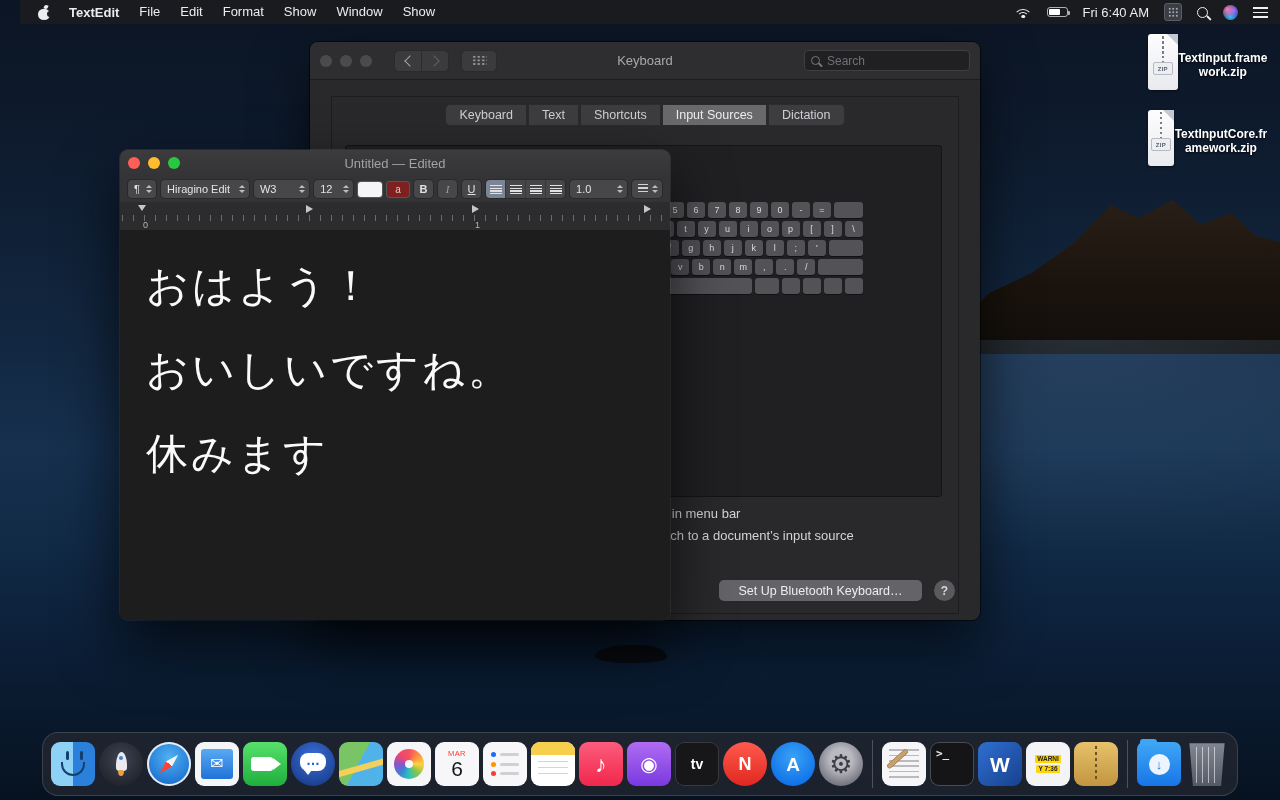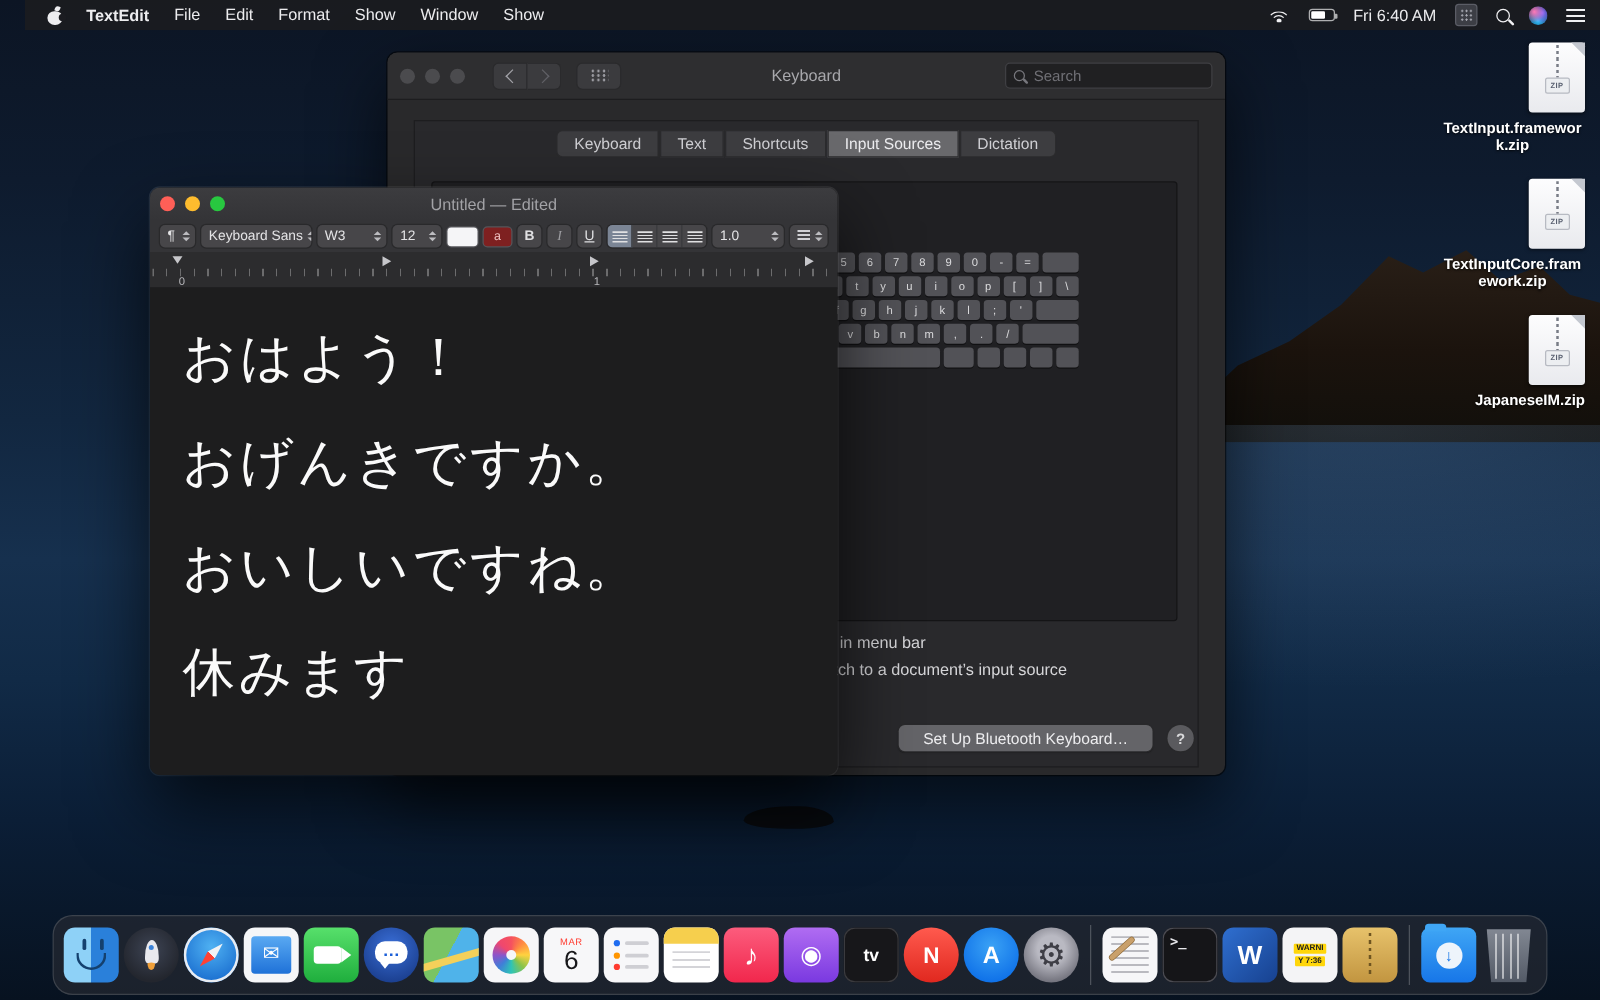--- a/index.html
+++ b/index.html
@@ -46,21 +46,21 @@
   .siri{width:15px;height:15px;border-radius:50%;display:inline-block;
     background:radial-gradient(circle at 30% 30%,#ff7ab8,transparent 58%),
                radial-gradient(circle at 72% 36%,#8a6bff,transparent 60%),
                radial-gradient(circle at 50% 78%,#2ec5ff,transparent 70%),#16345c;}
   .mlines{width:15px;height:11px;display:inline-block;
     background:repeating-linear-gradient(180deg,#f0f0f2 0 1.6px,transparent 1.6px 4.6px);}
 
   
   .desk-icons{position:absolute;top:34px;right:12px;width:120px;display:flex;flex-direction:column;
     align-items:center;gap:20px;z-index:1;}
-  .desk-item{display:flex;flex-direction:column;align-items:flex-end;width:120px;}
+  .desk-item{display:flex;align-items:center;width:120px;}
   .zip-icon{position:relative;width:45px;height:56px;background:linear-gradient(#fdfdfe,#e9eaee);border-radius:3px;
     box-shadow:0 1px 3px rgba(0,0,0,0.5);}
   .zip-fold{position:absolute;top:0;right:0;width:0;height:0;border-left:11px solid transparent;border-top:11px solid #c4c8d0;}
   .zip-line{position:absolute;left:50%;top:2px;height:26px;width:2px;margin-left:-1px;
     background:repeating-linear-gradient(180deg,#787c86 0 2.5px,transparent 2.5px 5px);}
   .zip-tag{position:absolute;left:50%;top:28px;transform:translateX(-50%);width:18px;height:11px;
     background:#eceef1;border:1px solid #b7bac2;border-radius:2px;font-size:6px;font-weight:bold;color:#596070;
     display:flex;align-items:center;justify-content:center;letter-spacing:0.3px;}
   .desk-label{margin-top:5px;font-size:12px;font-weight:600;color:#fff;text-align:center;line-height:14px;
     word-break:break-all;text-shadow:0 1px 2px rgba(0,0,0,0.85);max-width:116px;}
@@ -256,28 +256,20 @@
         <div class="desk-label">TextInput.framework.zip</div>
       </div>
       <div class="desk-item">
         <div class="zip-icon">
           <i class="zip-fold"></i>
           <i class="zip-line"></i>
           <span class="zip-tag">ZIP</span>
         </div>
         <div class="desk-label">TextInputCore.framework.zip</div>
       </div>
-      <div class="desk-item">
-        <div class="zip-icon">
-          <i class="zip-fold"></i>
-          <i class="zip-line"></i>
-          <span class="zip-tag">ZIP</span>
-        </div>
-        <div class="desk-label">JapaneseIM.zip</div>
-      </div>
     </div>
 
   <div class="window prefs">
     <div class="prefs-titlebar">
       <span class="tl tl-gray"></span>
       <span class="tl tl-gray"></span>
       <span class="tl tl-gray"></span>
       <span class="prefs-title">Keyboard</span>
       <span class="nav-group">
         <span class="nav-btn">
@@ -401,21 +393,21 @@
     </div>
     <div class="ted-toolbar">
       <span class="tb-pop" style="width:30px">
         <span>¶</span>
         <span class="stepper">
             <i class="tri tri-up"></i>
             <i class="tri tri-down"></i>
           </span>
       </span>
       <span class="tb-pop" style="width:96px">
-        <span>Keyboard Sans</span>
+        <span>Hiragino Edit</span>
         <span class="stepper">
             <i class="tri tri-up"></i>
             <i class="tri tri-down"></i>
           </span>
       </span>
       <span class="tb-pop" style="width:60px">
         <span>W3</span>
         <span class="stepper">
             <i class="tri tri-up"></i>
             <i class="tri tri-down"></i>
@@ -466,21 +458,20 @@
       <i class="mk-down" style="left:18px"></i>
       <i class="mk-right" style="left:186px"></i>
       <i class="mk-right" style="left:352px"></i>
       <i class="mk-right" style="left:524px"></i>
       <i class="ticks"></i>
       <span class="rnum" style="left:23px">0</span>
       <span class="rnum" style="left:355px">1</span>
     </div>
     <div class="ted-text">
       <div class="jline">おはよう！</div>
-      <div class="jline">おげんきですか。</div>
       <div class="jline">おいしいですね。</div>
       <div class="jline">休みます</div>
     </div>
   </div>
 
   <div class="menubar">
     <div class="mb-left">
       <span class="apple">
           <i></i>
         </span>

